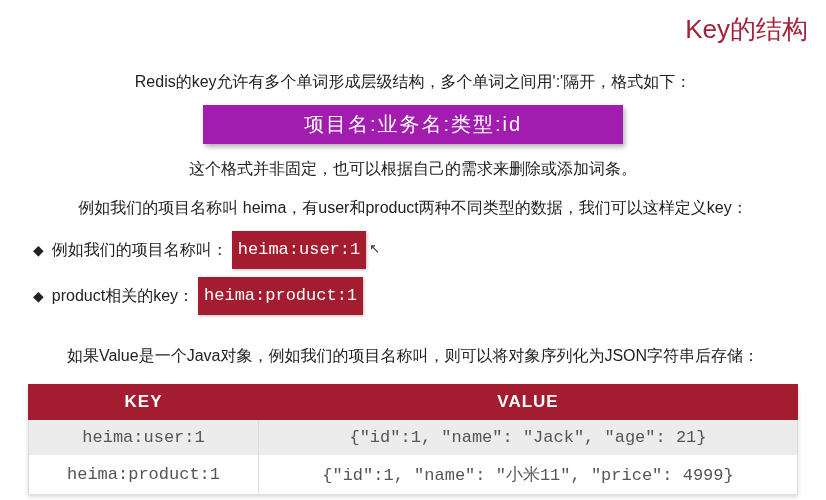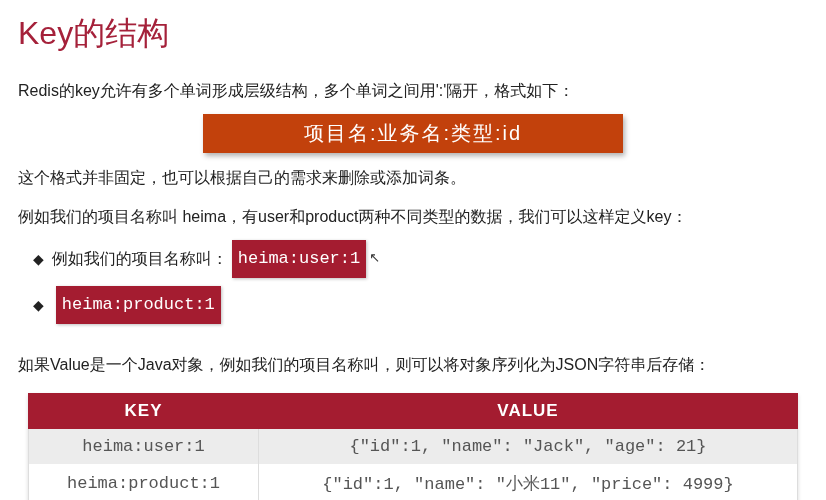--- a/index.html
+++ b/index.html
@@ -8,30 +8,32 @@
     height: 500px;
     background: #fff;
     font-family: "Microsoft YaHei", "PingFang SC", sans-serif;
     font-size: 16px;
     color: #222;
     padding: 12px 18px 0 18px;
     overflow: hidden;
   }
   .title {
     color: #a5213a;
-    font-size: 32px;
+    font-size: 26px;
     font-weight: 400;
     margin-bottom: 20px;
+    text-align: right;
   }
   .para {
     line-height: 1.9;
     margin-bottom: 8px;
+    text-align: center;
   }
   .format-box {
-    background: #c2410c;
+    background: #a21caf;
     color: #fff;
     display: block;
     width: 420px;
     text-align: center;
     padding: 6px 0;
     font-size: 20px;
     letter-spacing: 2px;
     margin: 4px auto 10px auto;
     box-shadow: 2px 3px 5px rgba(0,0,0,0.3);
   }
@@ -107,20 +109,21 @@
 
 <div class="bullet-row">
   <span class="diamond">◆</span>
   <span>例如我们的项目名称叫：</span>
   <span class="code-red">heima:user:1</span>
   <span class="cursor">↖</span>
 </div>
 
 <div class="bullet-row">
   <span class="diamond">◆</span>
+  <span>product相关的key：</span>
   <span class="code-red">heima:product:1</span>
 </div>
 
 <div class="gap"></div>
 
 <p class="para">如果Value是一个Java对象，例如我们的项目名称叫，则可以将对象序列化为JSON字符串后存储：</p>
 
 <div class="table-wrap">
   <table>
     <thead>

